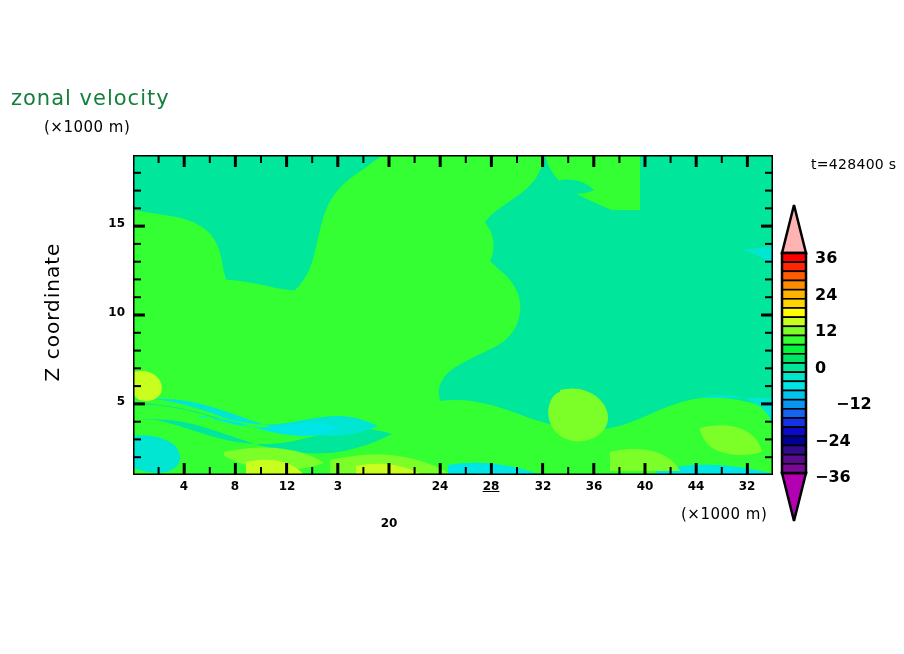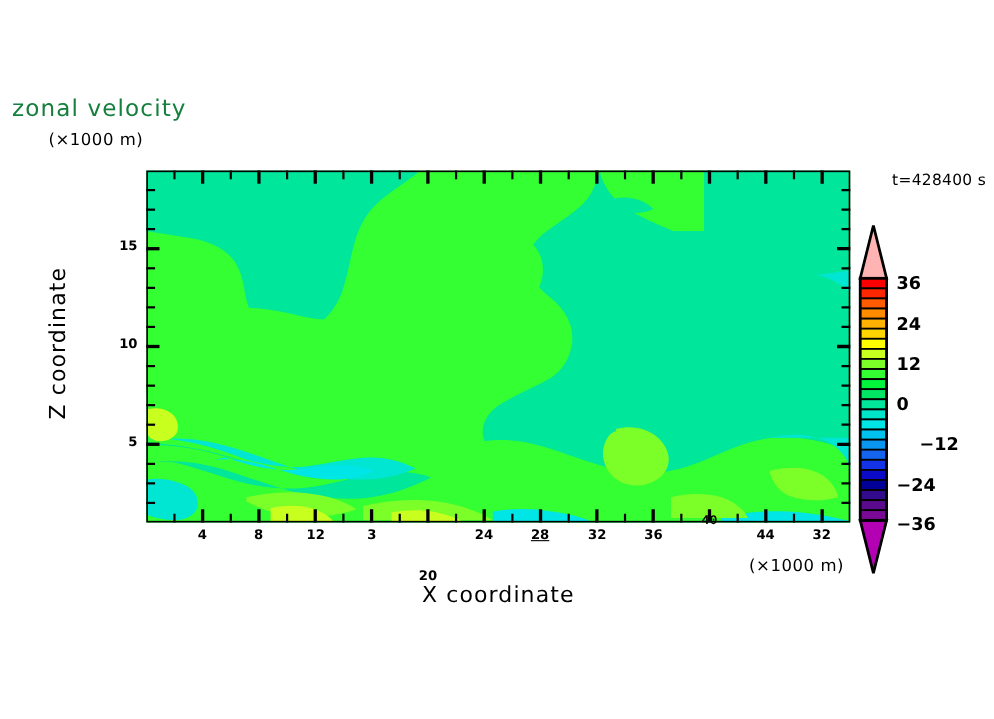--- a/index.html
+++ b/index.html
@@ -36,21 +36,20 @@
 </head>
 <body>
 
 <div class="fig">
 
   <div id="plot-title">zonal velocity</div>
 
   <div id="y-unit-label">(×1000 m)</div>
   <div id="x-unit-label">(×1000 m)</div>
 
-  <div id="x-axis-title">X coordinate</div>
   <div id="y-axis-title">Z coordinate</div>
 
   <div id="time-stamp">t=428400 s</div>
 
   <svg width="904" height="654" style="position:absolute;left:0;top:0;">
     <defs>
       <clipPath id="plotclip">
           <rect x="133" y="155" width="640" height="320"></rect>
         </clipPath>
     </defs>
@@ -358,21 +357,21 @@
 
   <div class="tick-label xtick-label" style="left:164px;top:479px;">4</div>
   <div class="tick-label xtick-label" style="left:215px;top:479px;">8</div>
   <div class="tick-label xtick-label" style="left:267px;top:479px;">12</div>
   <div class="tick-label xtick-label" style="left:318px;top:479px;">3</div>
   <div class="tick-label xtick-label" style="left:369px;top:479px;margin-top:37px;">20</div>
   <div class="tick-label xtick-label" style="left:420px;top:479px;">24</div>
   <div class="tick-label xtick-label" style="left:471px;top:479px;text-decoration:underline;">28</div>
   <div class="tick-label xtick-label" style="left:523px;top:479px;">32</div>
   <div class="tick-label xtick-label" style="left:574px;top:479px;">36</div>
-  <div class="tick-label xtick-label" style="left:625px;top:466px;font-family:Liberation Mono, monospace;">40</div>
+  <div class="tick-label xtick-label" style="left:625px;top:479px;">40</div>
   <div class="tick-label xtick-label" style="left:676px;top:479px;">44</div>
   <div class="tick-label xtick-label" style="left:727px;top:479px;">32</div>
 
   <div class="tick-label ytick-label" style="left:85px;top:394px;">5</div>
   <div class="tick-label ytick-label" style="left:85px;top:305px;">10</div>
   <div class="tick-label ytick-label" style="left:85px;top:216px;">15</div>
 
   <div class="cbar-label" style="left:815px;top:248px;">36</div>
   <div class="cbar-label" style="left:815px;top:285px;">24</div>
   <div class="cbar-label" style="left:815px;top:321px;">12</div>

